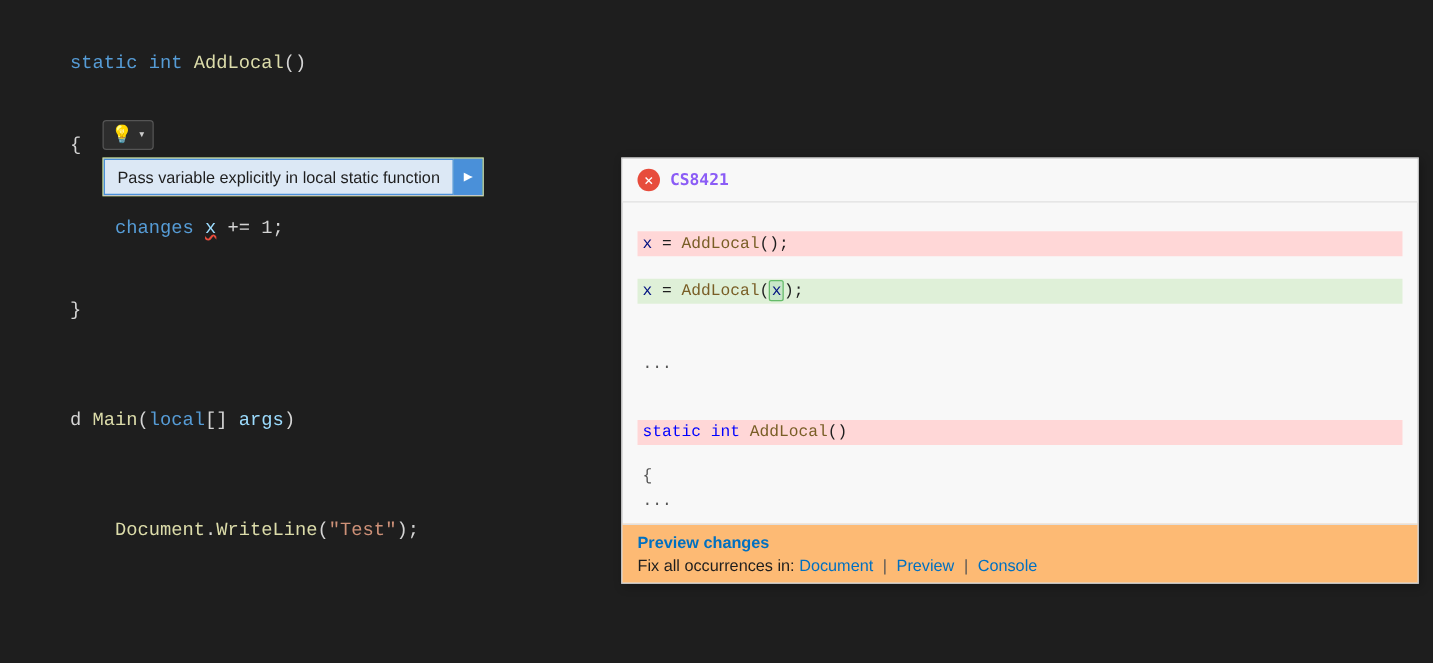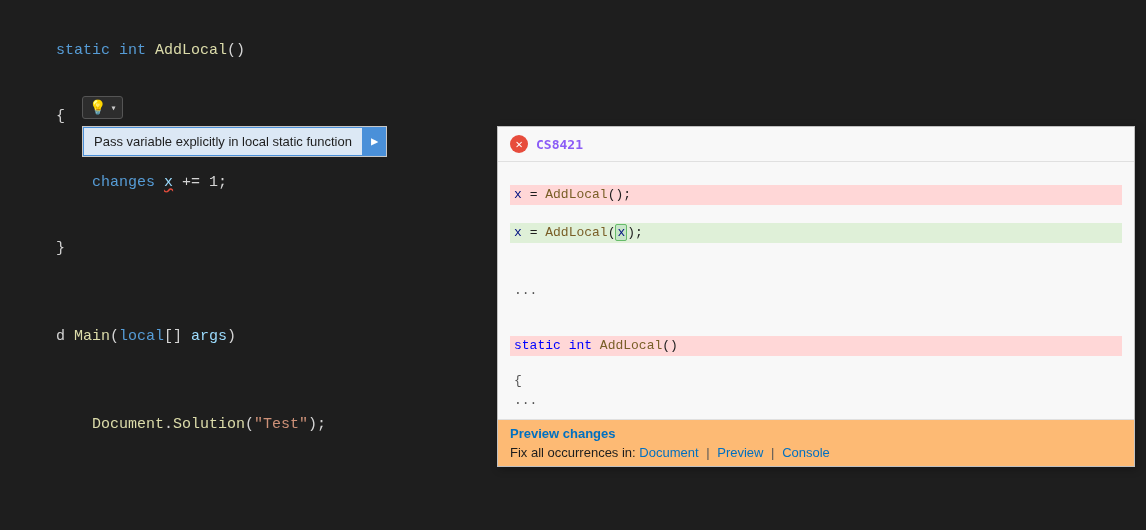--- a/index.html
+++ b/index.html
@@ -252,21 +252,21 @@
   </div>
   <div class="code-line">
     <span class="plain">}</span>
   </div>
   <div class="code-line">&nbsp;</div>
   <div class="code-line">
     <span class="plain">d </span><span class="fn">Main</span><span class="plain">(</span><span class="kw">local</span><span class="plain">[] </span><span class="var">args</span><span class="plain">)</span>
   </div>
   <div class="code-line">&nbsp;</div>
   <div class="code-line">
-    <span class="plain">    </span><span class="fn">Document</span><span class="plain">.</span><span class="fn">Solution</span><span class="plain">(</span><span class="str">"Test"</span><span class="plain">);</span>
+    <span class="plain">    </span><span class="fn">Document</span><span class="plain">.</span><span class="fn">WriteLine</span><span class="plain">(</span><span class="str">"Test"</span><span class="plain">);</span>
   </div>
 </div>
 
 <div class="lightbulb-widget">
   <div class="lightbulb-btn">
     <span class="lightbulb-icon">💡</span>
     <span class="lightbulb-arrow">▾</span>
   </div>
 </div>
 

